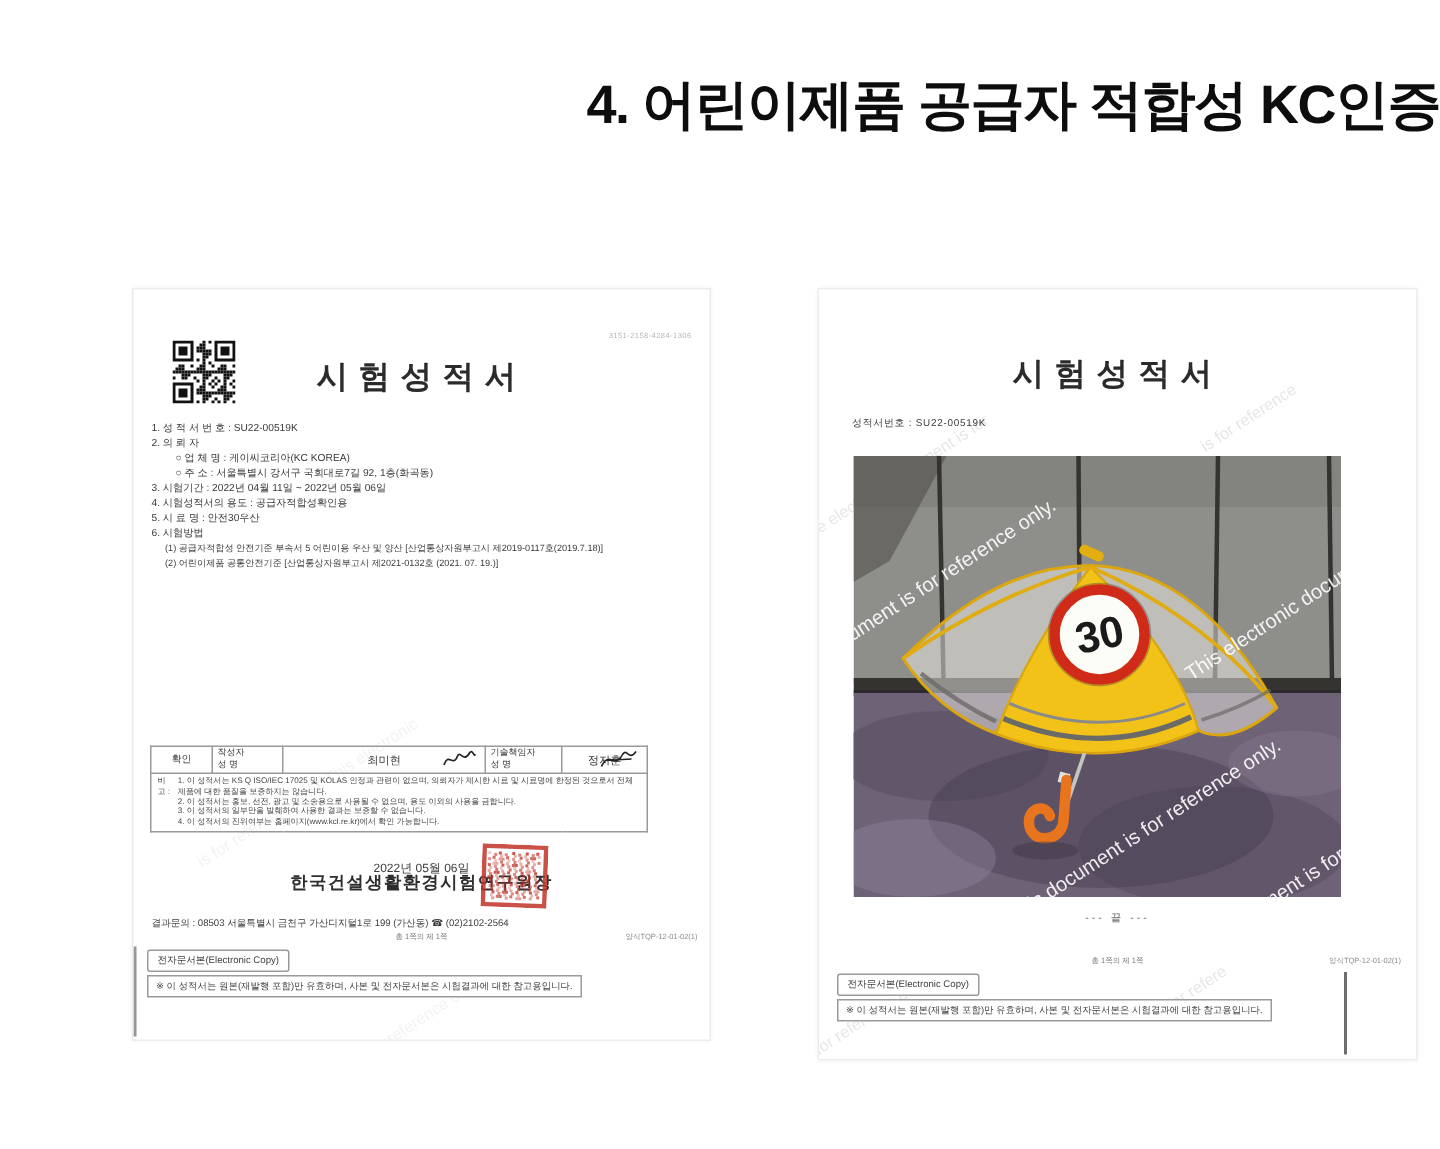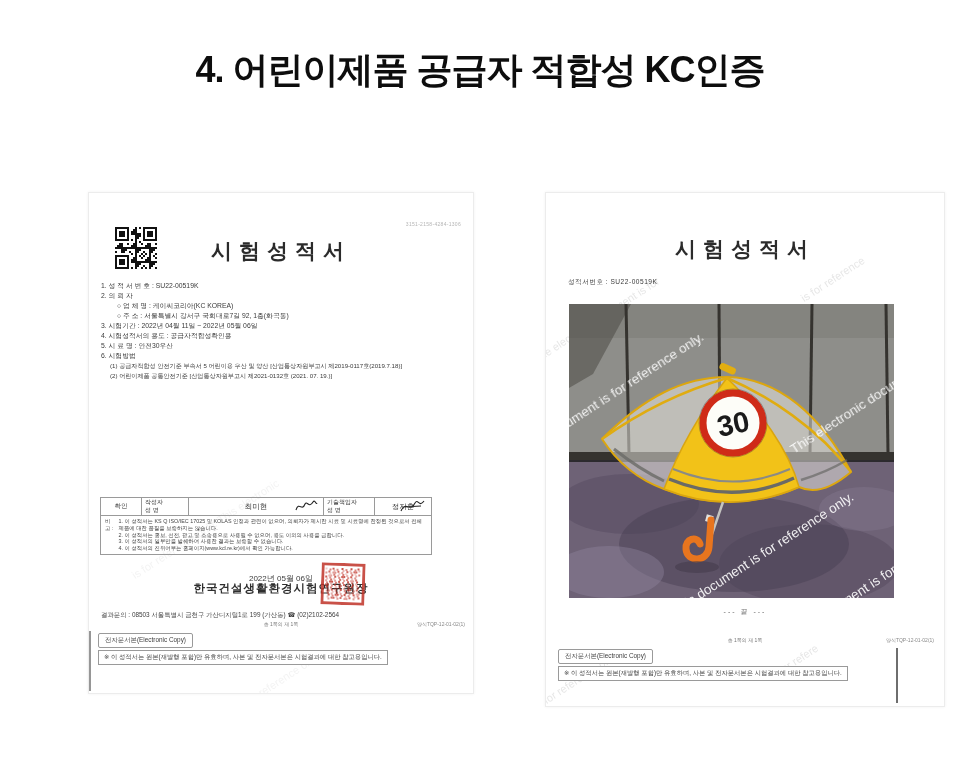--- a/index.html
+++ b/index.html
@@ -1,18 +1,18 @@
 <!DOCTYPE html>
 <html><head>
 <meta charset="utf-8">
 <style>
   html,body{margin:0;padding:0;background:#fff;}
   #canvas{position:relative;width:960px;height:766px;background:#fff;overflow:hidden;
           font-family:"Liberation Sans","DejaVu Sans",sans-serif;color:#222;}
-  .slide-title{position:absolute;top:46px;left:0;width:960px;text-align:center;
+  .slide-title{position:absolute;top:46px;left:0;width:960px;text-align:right;
                font-size:36px;font-weight:800;letter-spacing:-1px;color:#0d0d0d;}
   
   .paper{position:absolute;background:#fff;border:1px solid #ececec;
          box-shadow:0 0 3px rgba(0,0,0,.06);overflow:hidden;}
   #paper-left{left:88px;top:192px;width:384px;height:500px;}
   #paper-right{left:545px;top:192px;width:398px;height:513px;}
   .doc-title{position:absolute;width:100%;text-align:center;font-size:21px;font-weight:700;
              letter-spacing:7px;color:#2b2b2b;}
   .ref-code{position:absolute;font-size:5px;color:#b5b5b5;letter-spacing:.3px;}
   .ln{position:absolute;font-size:6.8px;line-height:10px;color:#3a3a3a;white-space:nowrap;}

